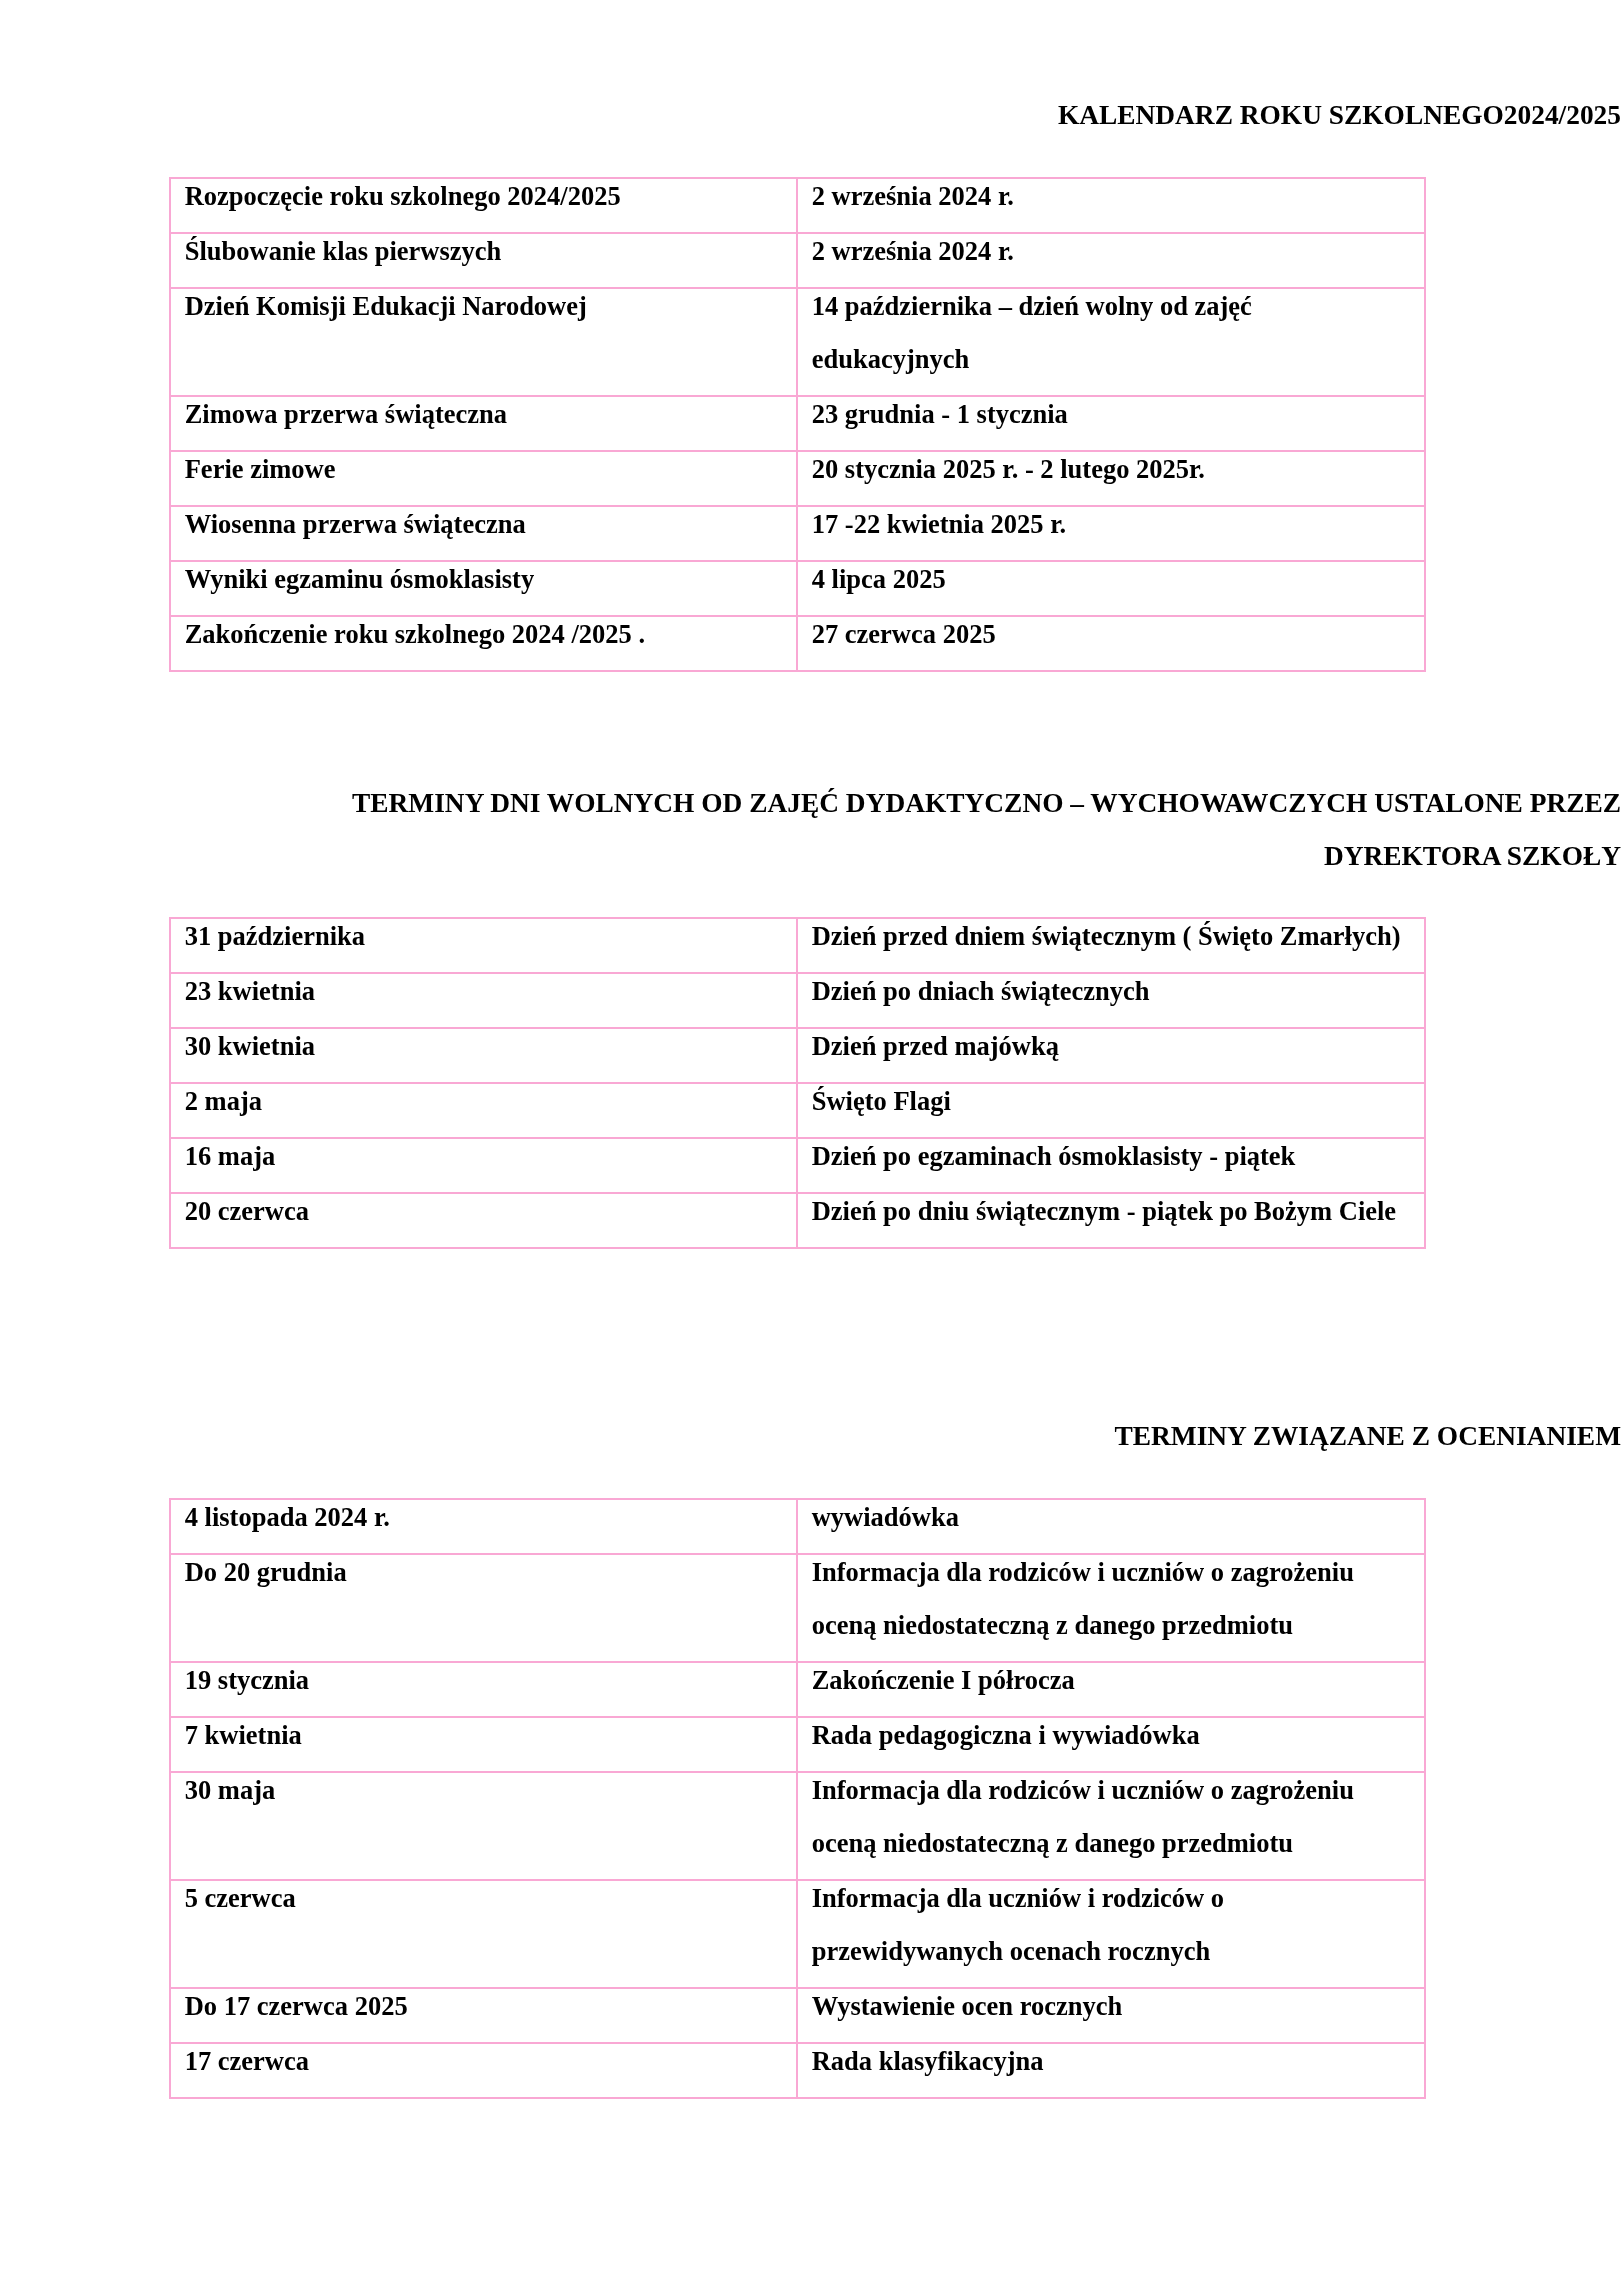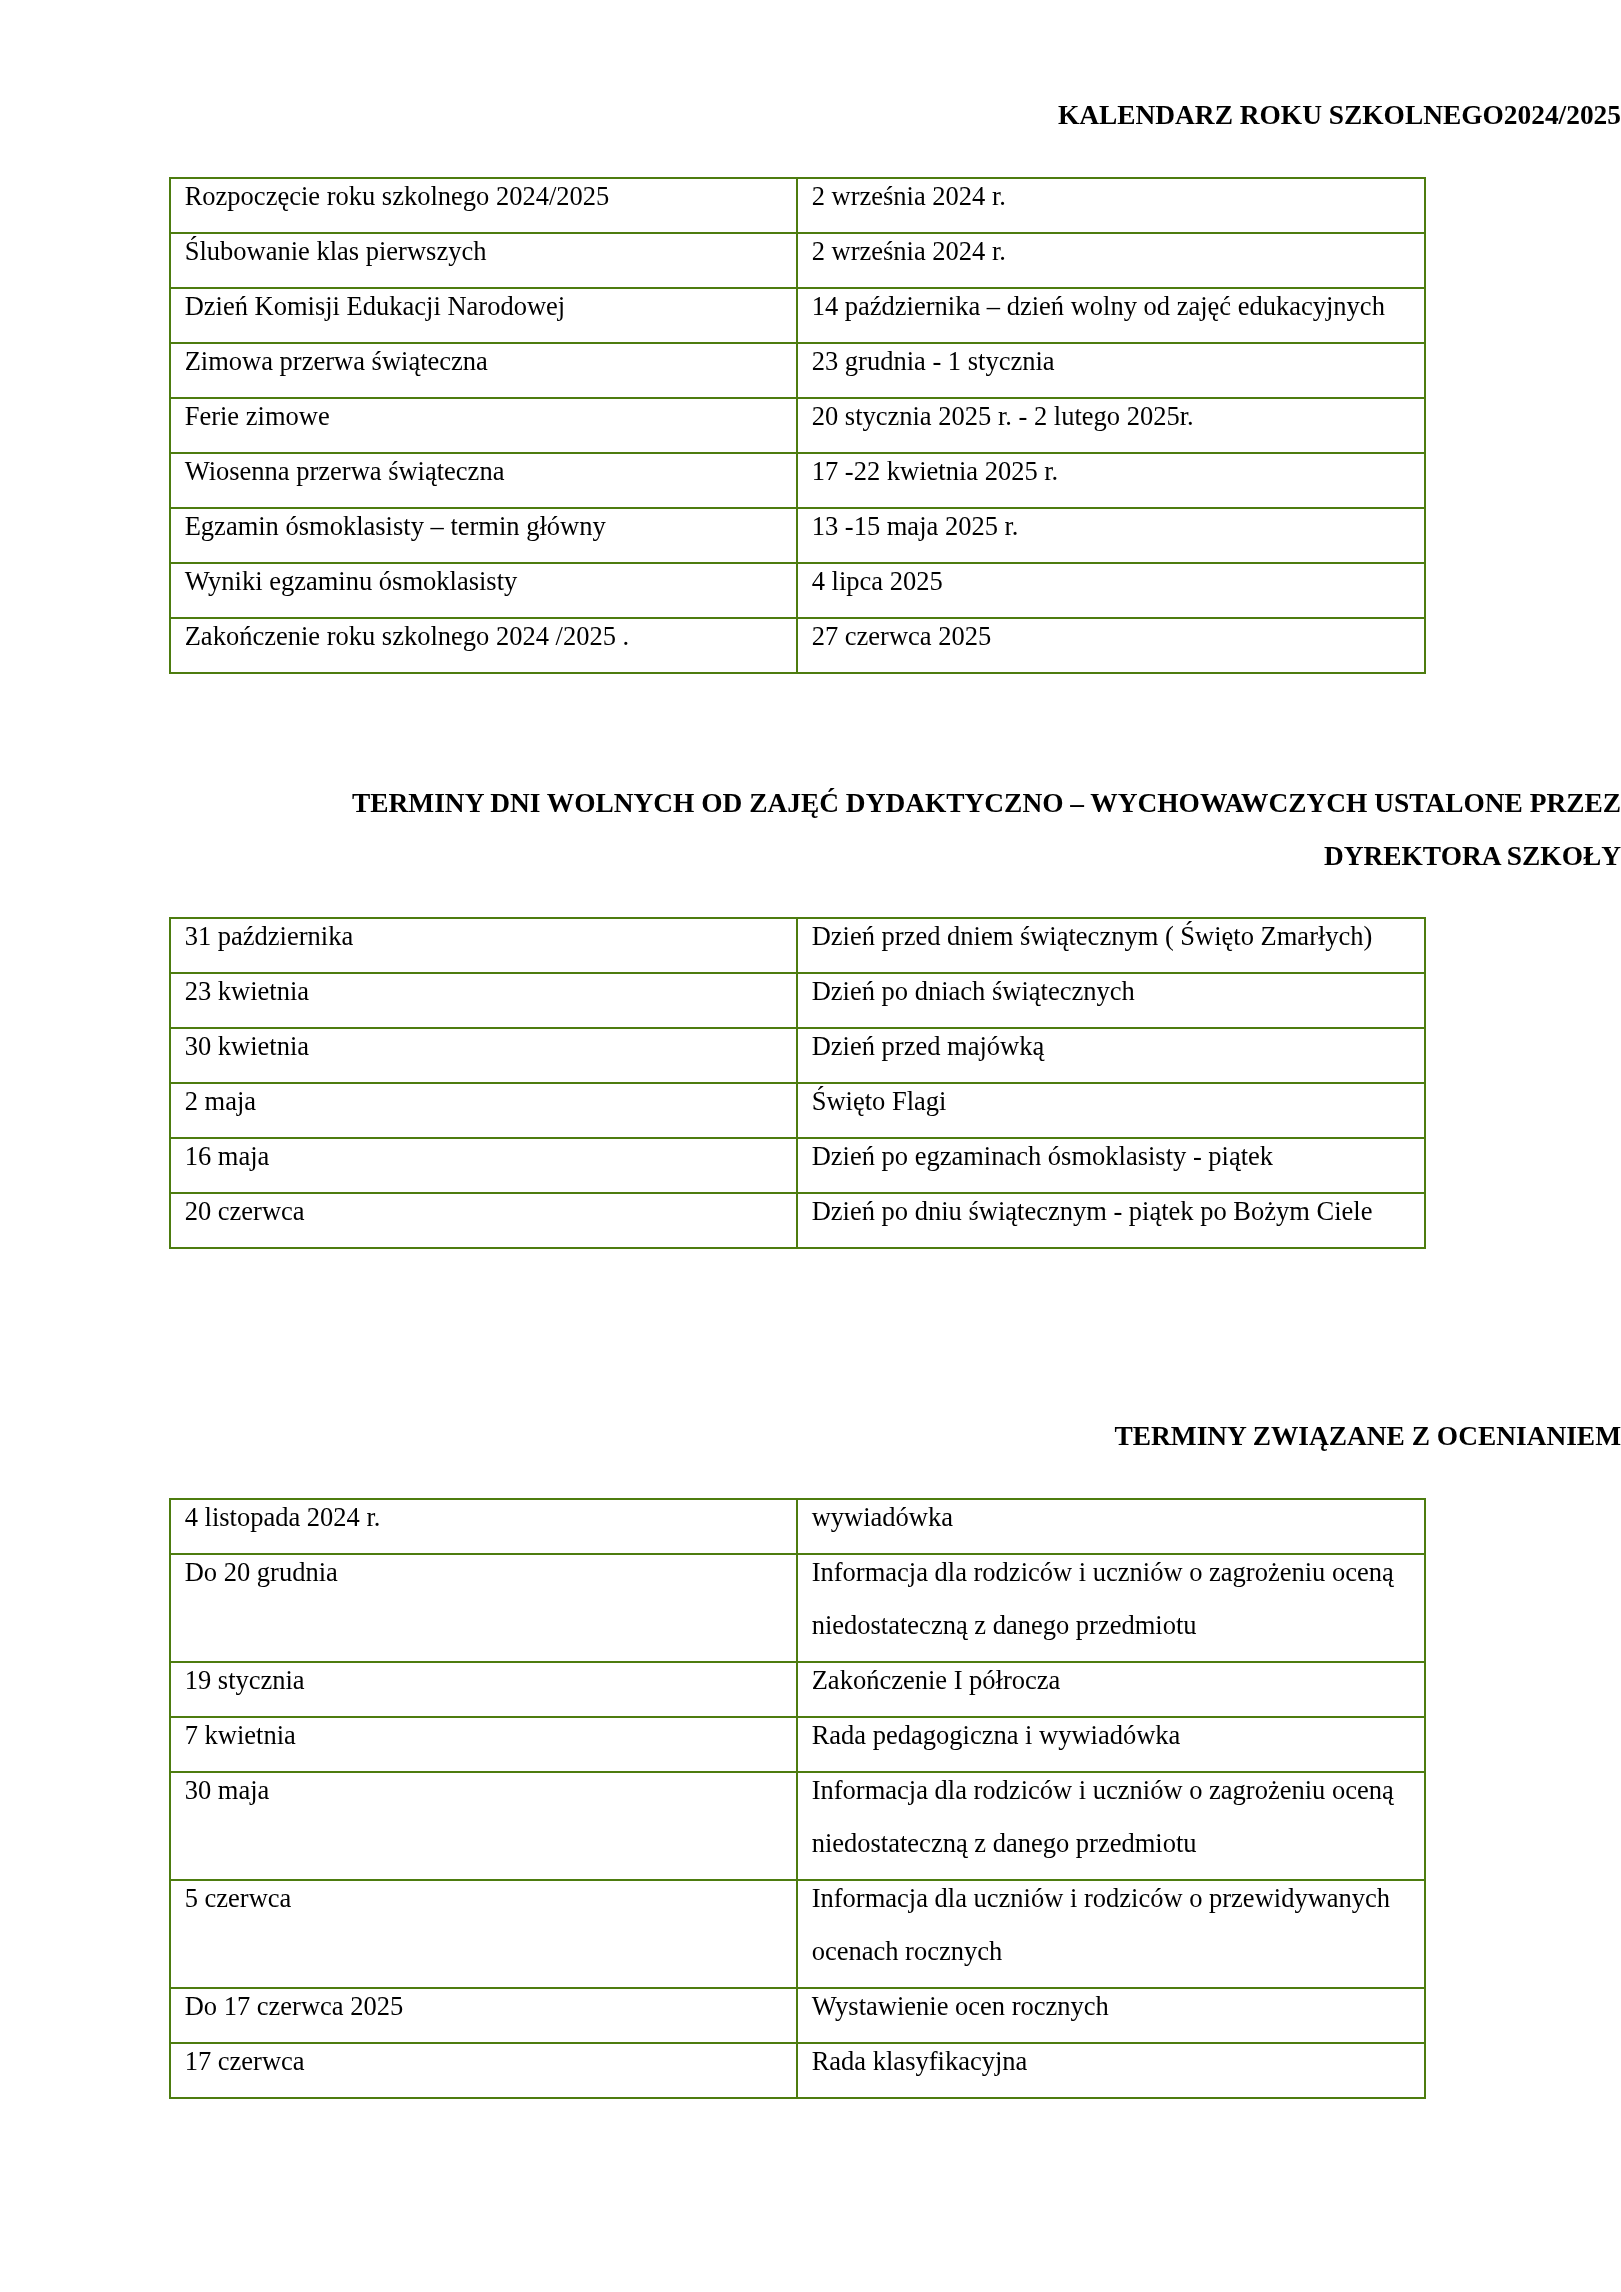--- a/index.html
+++ b/index.html
@@ -32,25 +32,26 @@
 
     table.cal {
       position: absolute;
       left: 169px;
       width: 1256px;
       border-collapse: collapse;
       table-layout: fixed;
       font-size: 26.5px;
     }
     table.cal td {
-      border: 2px solid #4d7c0f;
+      border: 2px solid #f9a8d4;
       padding: 0 11.8px 0 13.7px;
       vertical-align: top;
       line-height: 53px;
       word-wrap: break-word;
+      font-weight: bold;
     }
     table.cal td .txt {
       position: relative;
       top: -8.8px;
       display: block;
     }
     table.cal col.c1 { width: 627px; }
     table.cal col.c2 { width: 628px; }
     table.center td { }
 
@@ -112,28 +113,20 @@
     <tr>
       <td>
           <span class="txt">Wiosenna przerwa świąteczna</span>
         </td>
       <td>
           <span class="txt">17 -22 kwietnia 2025 r.</span>
         </td>
     </tr>
     <tr>
       <td>
-          <span class="txt">Egzamin ósmoklasisty – termin główny</span>
-        </td>
-      <td>
-          <span class="txt">13 -15 maja 2025 r.</span>
-        </td>
-    </tr>
-    <tr>
-      <td>
           <span class="txt">Wyniki egzaminu ósmoklasisty</span>
         </td>
       <td>
           <span class="txt">4 lipca 2025</span>
         </td>
     </tr>
     <tr>
       <td>
           <span class="txt">Zakończenie roku szkolnego 2024 /2025 .</span>
         </td>

